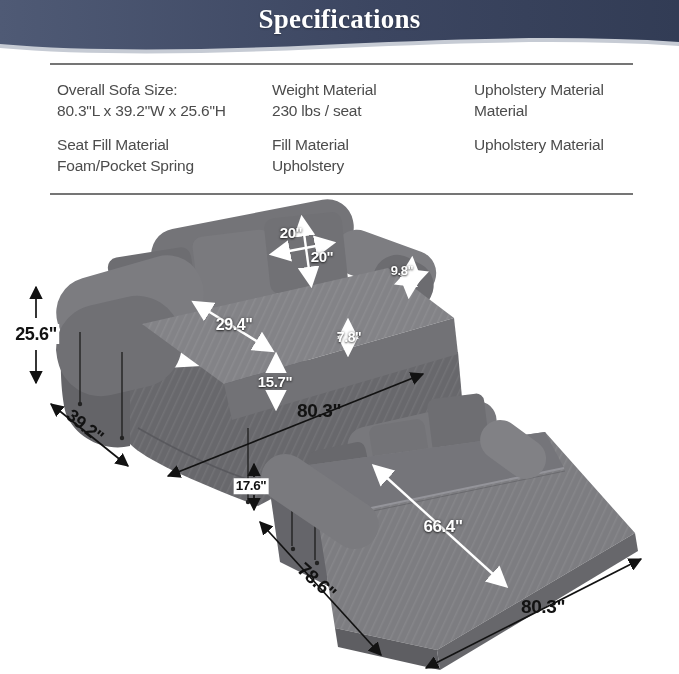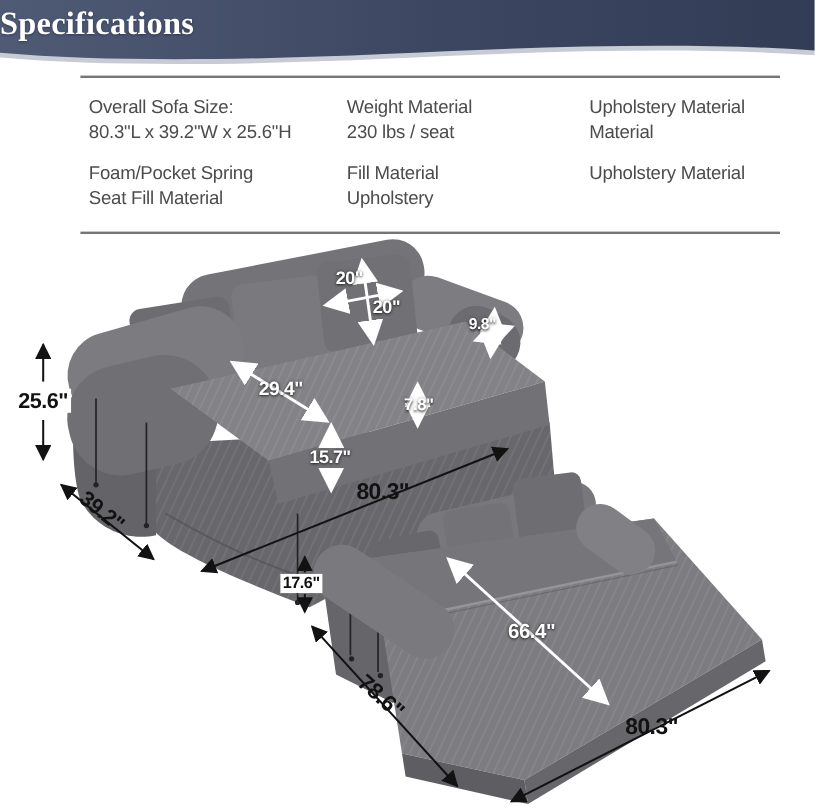--- a/index.html
+++ b/index.html
@@ -1,28 +1,28 @@
 <!DOCTYPE html>
 <html><head>
 <meta charset="utf-8">
 <style>
   html,body{margin:0;padding:0;background:#fff;}
   .page{position:relative;width:679px;height:674px;background:#ffffff;overflow:hidden;
         font-family:"Liberation Sans",sans-serif;}
   
   .banner{position:absolute;top:0;left:0;width:679px;height:60px;}
   .banner svg{position:absolute;top:0;left:0;}
-  .banner-title{position:absolute;top:4px;left:0;width:100%;
+  .banner-title{position:absolute;top:4px;left:0;width:100%;text-align:center;
     font-family:"Liberation Serif",serif;font-weight:bold;font-size:27px;color:#ffffff;
     letter-spacing:0.2px;text-shadow:0 1px 2px rgba(0,0,0,.35);}
   
   .specs{position:absolute;left:50px;top:63px;width:576px;
     border-top:2px solid #757575;border-bottom:2px solid #757575;
     padding:14px 0 17px 7px;display:grid;grid-template-columns:215px 202px 1fr;
-    row-gap:13px;color:#4c4c4c;font-size:15.5px;line-height:21px;letter-spacing:-0.2px;margin-left:17px;}
+    row-gap:13px;color:#4c4c4c;font-size:15.5px;line-height:21px;letter-spacing:-0.2px;}
   .spec-cell div{white-space:nowrap;}
   
   .diagram{position:absolute;left:0;top:195px;width:679px;height:479px;}
   .diagram svg{position:absolute;left:0;top:0;}
   .dim{position:absolute;transform:translate(-50%,-50%);font-weight:bold;color:#121212;
        white-space:nowrap;letter-spacing:-0.4px;line-height:1;}
   .dim.bgw{background:#ffffff;padding:1px 2px;}
   .dim.white{color:#ffffff;text-shadow:0 1px 2px rgba(0,0,0,.6),0 0 3px rgba(0,0,0,.4);}
   .dim.rot{transform:translate(-50%,-50%) rotate(39deg);}
   .dim.rot42{transform:translate(-50%,-50%) rotate(42deg);}
@@ -54,22 +54,22 @@
     </div>
     <div class="spec-cell">
       <div>Weight Material</div>
       <div>230 lbs / seat</div>
     </div>
     <div class="spec-cell">
       <div>Upholstery Material</div>
       <div>Material</div>
     </div>
     <div class="spec-cell">
+      <div>Seat Fill Material</div>
       <div>Foam/Pocket Spring</div>
-      <div>Seat Fill Material</div>
     </div>
     <div class="spec-cell">
       <div>Fill Material</div>
       <div>Upholstery</div>
     </div>
     <div class="spec-cell">
       <div>Upholstery Material</div>
     </div>
   </div>
 

